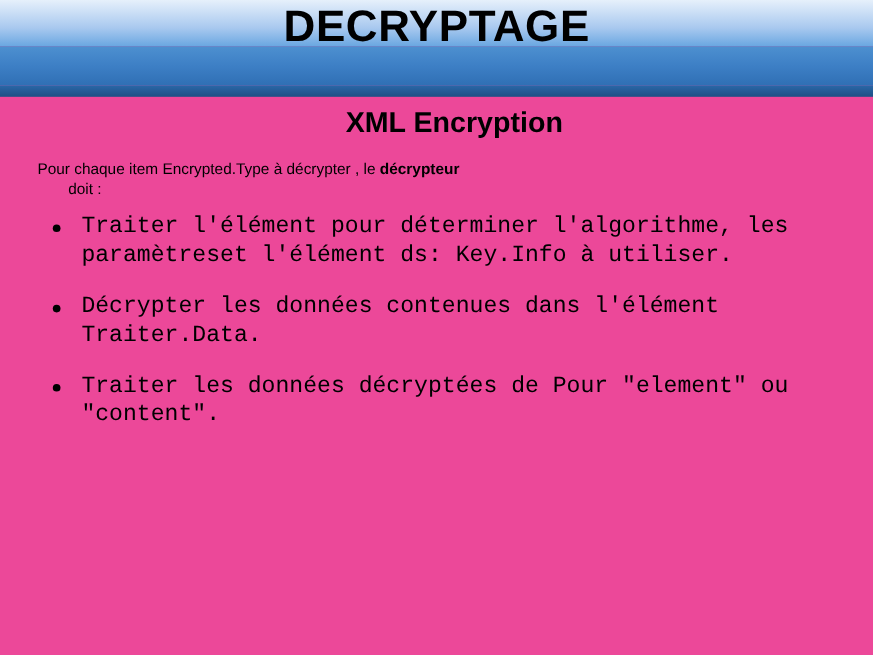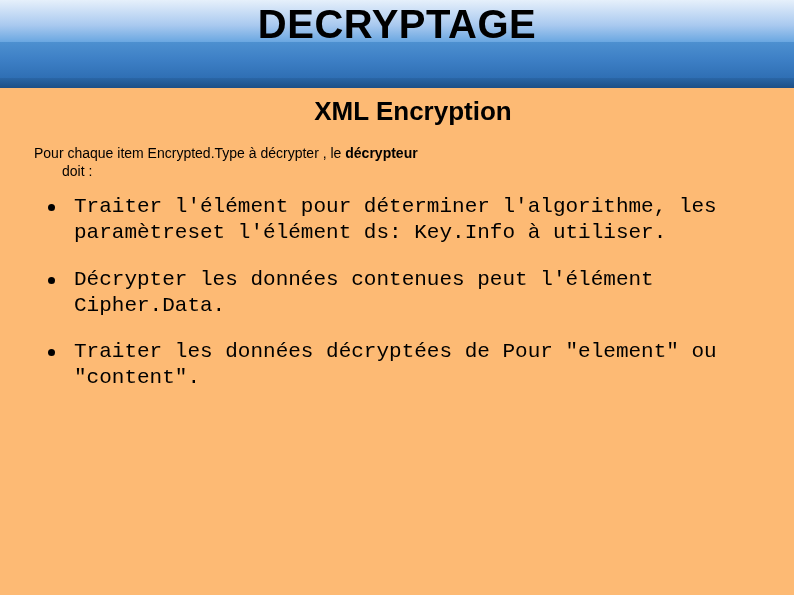--- a/index.html
+++ b/index.html
@@ -8,21 +8,21 @@
     width: 794px;
     height: 595px;
     background: #ffffff;
     font-family: Arial, Helvetica, sans-serif;
     overflow: hidden;
   }
   .slide {
     position: relative;
     width: 794px;
     height: 595px;
-    background: #fdba74;
+    background: #ec4899;
   }
   .title-band {
     position: relative;
     width: 100%;
     height: 88px;
   }
   .band-top {
     position: absolute;
     left: 0; right: 0; top: 0;
     height: 42px;
@@ -111,18 +111,18 @@
   <div class="subtitle">XML Encryption</div>
 
   <div class="content">
     <p class="intro">
       <span>Pour chaque item Encrypted.Type à décrypter , le </span><span class="bold">décrypteur</span><br>
       <span class="intro-cont">doit :</span>
     </p>
 
     <ul class="bullets">
       <li><span>Traiter l'élément pour déterminer l'algorithme, les paramètreset l'élément ds: Key.Info à utiliser.</span></li>
-      <li><span>Décrypter les données contenues peut l'élément Cipher.Data.</span></li>
+      <li><span>Décrypter les données contenues dans l'élément Traiter.Data.</span></li>
       <li><span>Traiter les données décryptées de Pour "element" ou "content".</span></li>
     </ul>
   </div>
 
 </div>
 
 </body></html>

